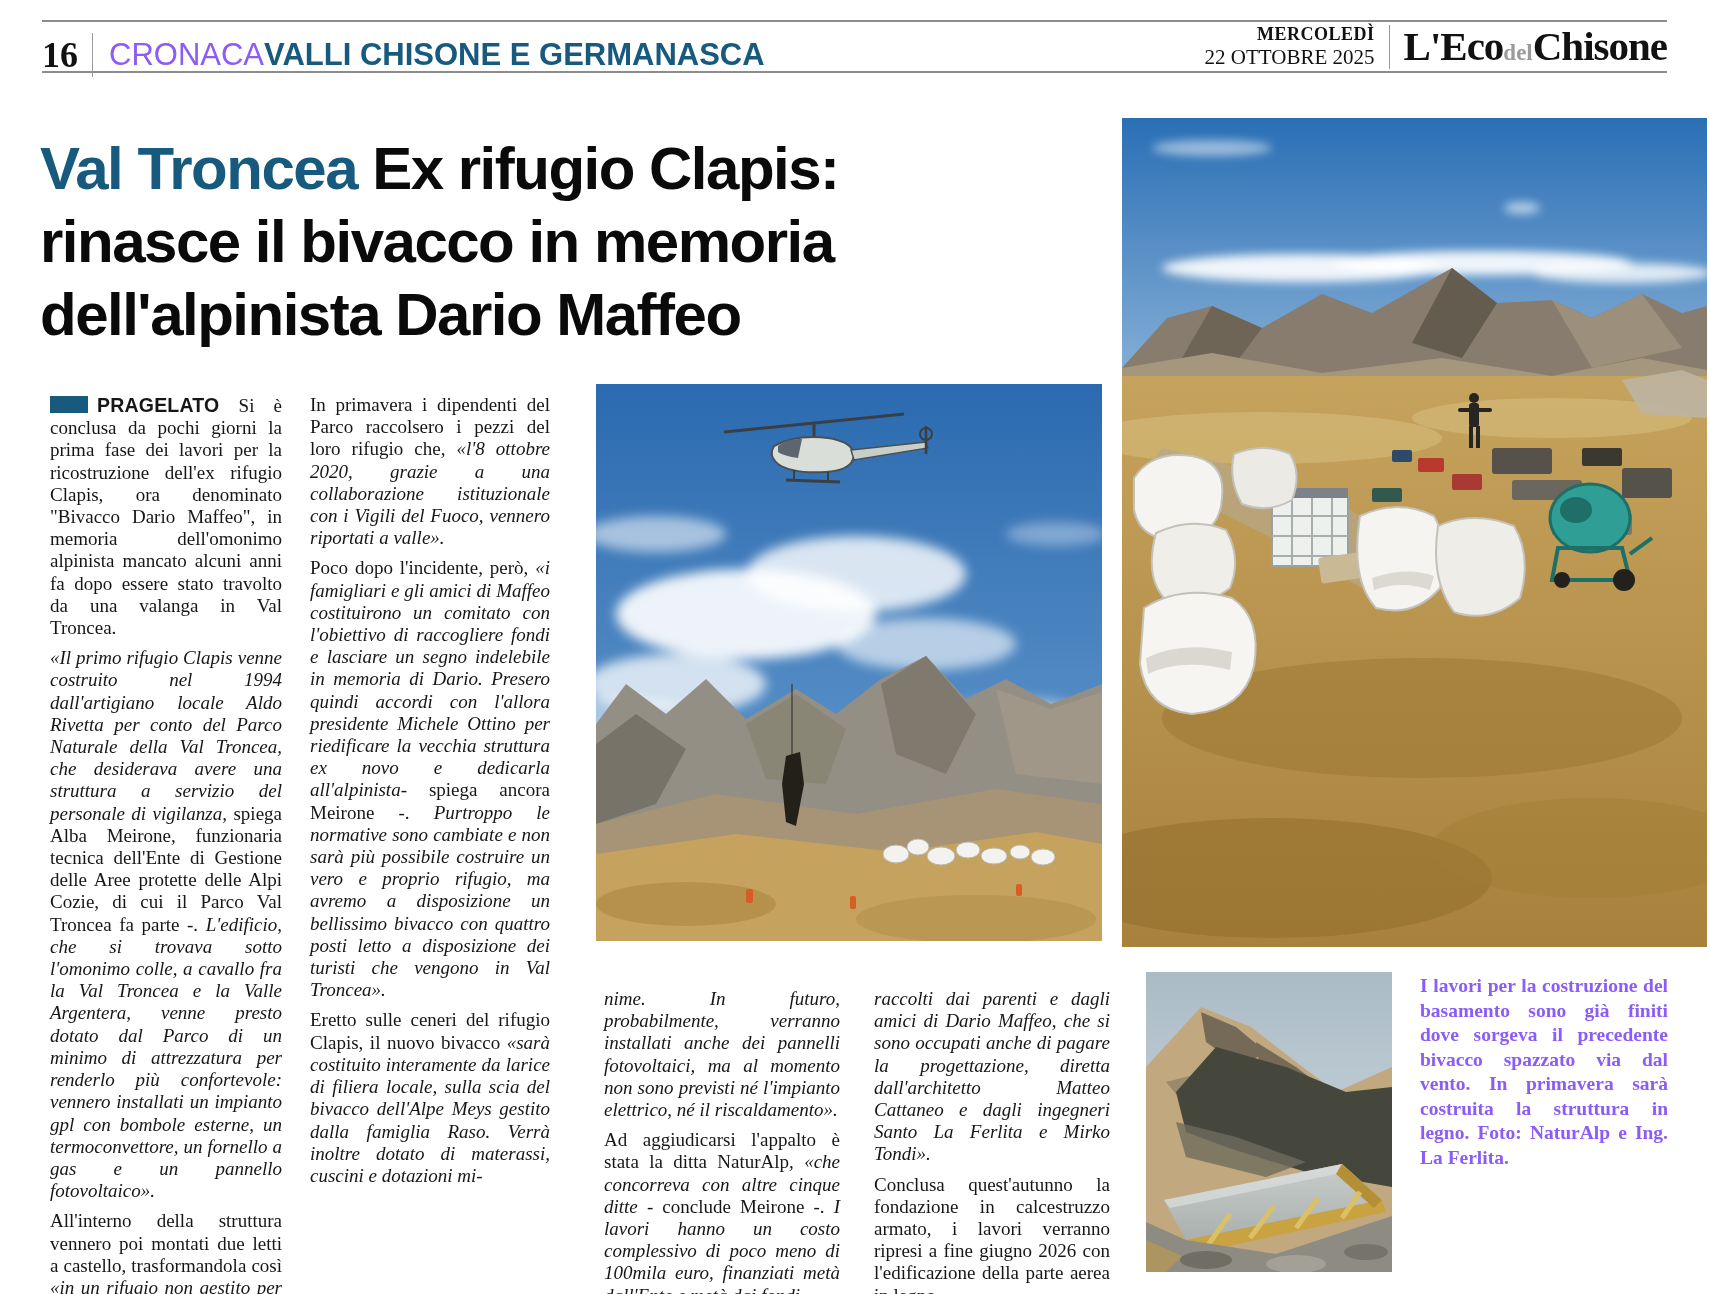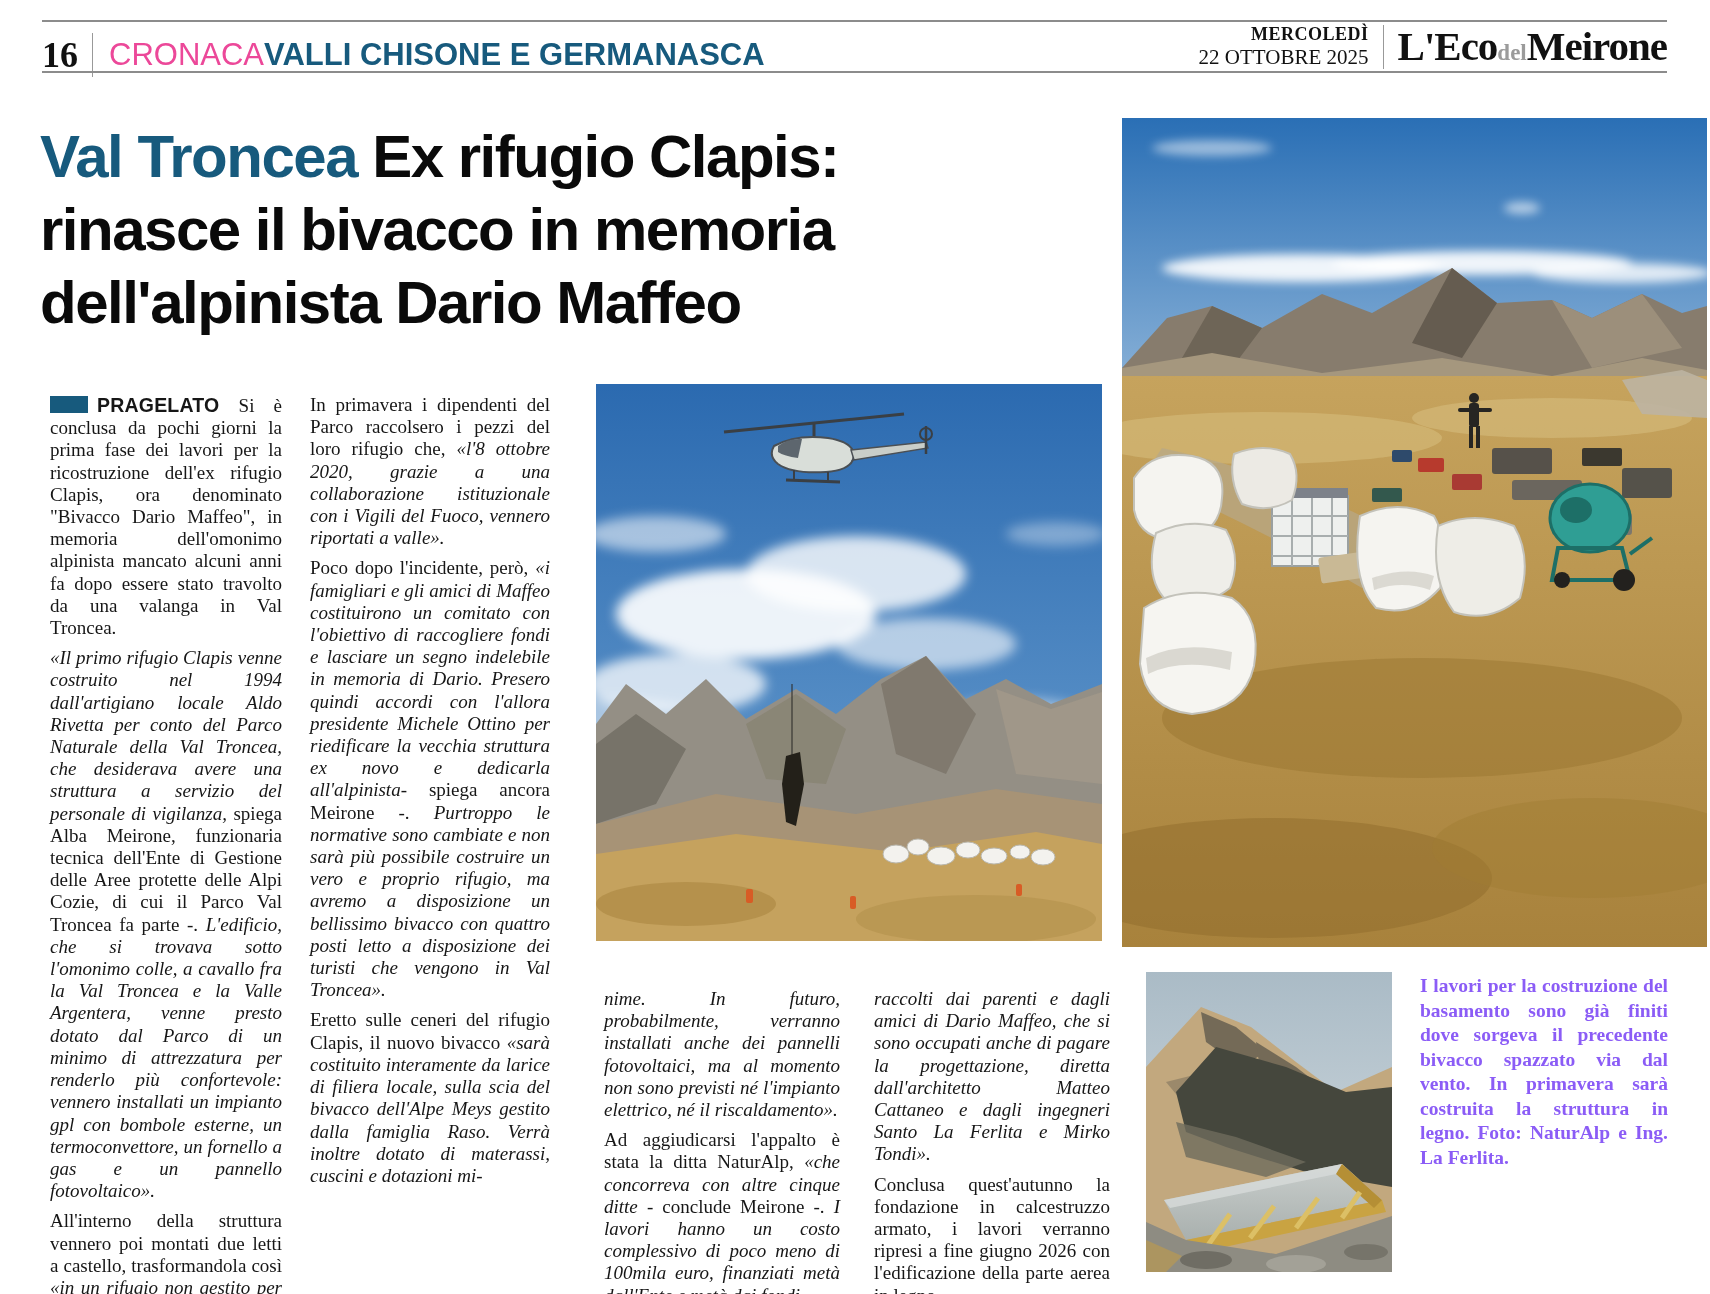--- a/index.html
+++ b/index.html
@@ -14,32 +14,32 @@
        font-family:"Liberation Serif",serif;color:var(--ink);}
 
   
   .rule{position:absolute;left:42px;width:1625px;height:2px;background:var(--rule);}
   .rule.top{top:20px;}
   .rule.bot{top:71px;}
   .header-row{position:absolute;left:42px;top:22px;width:1625px;height:49px;}
   .header-left{position:absolute;left:0;top:0;height:65px;display:flex;align-items:center;}
   .pagenum{font-family:"Liberation Serif",serif;font-weight:700;font-size:36px;line-height:1;}
   .vdiv{width:1px;height:44px;background:#999;margin:0 16px 0 14px;}
-  .section{font-family:"Liberation Sans",sans-serif;font-size:31px;font-weight:400;color:#ec4899;letter-spacing:0;}
+  .section{font-family:"Liberation Sans",sans-serif;font-size:31px;font-weight:400;color:#8b5cf6;letter-spacing:0;}
   .subsection{font-family:"Liberation Sans",sans-serif;font-size:31px;font-weight:800;color:var(--teal);margin-left:0;letter-spacing:0;}
   .header-right{position:absolute;right:0;top:0;height:49px;display:flex;align-items:center;}
   .dateblock{text-align:right;font-family:"Liberation Serif",serif;line-height:1.15;}
   .dateblock .d1{font-weight:700;font-size:18px;letter-spacing:.5px;}
   .dateblock .d2{font-weight:400;font-size:21px;}
   .vdiv2{width:1px;height:44px;background:#999;margin:0 14px;}
   .masthead{font-family:"Liberation Serif",serif;font-weight:700;font-size:41px;line-height:1;letter-spacing:-1px;white-space:nowrap;}
   .masthead .m2{font-size:23px;color:var(--gray-del);letter-spacing:0;}
 
   
-  .headline{position:absolute;left:40px;top:120px;width:1000px;
+  .headline{position:absolute;left:40px;top:132px;width:1000px;
     font-family:"Liberation Sans",sans-serif;font-weight:800;
     font-size:60px;line-height:73px;letter-spacing:-1.5px;color:#0a0a0a;}
   .headline .kicker{color:var(--teal);}
 
   
   .col{position:absolute;text-align:justify;font-size:19px;line-height:22.2px;color:#161616;}
   .col p{margin:8px;}
   .run-italic{font-style:italic;}
   .run-roman{font-style:normal;}
   .run-lead{font-family:"Liberation Sans",sans-serif;font-weight:800;font-size:19.5px;letter-spacing:.2px;}
@@ -73,21 +73,21 @@
     <span class="vdiv"></span>
     <span class="section">CRONACA</span>
     <span class="subsection">VALLI CHISONE E GERMANASCA</span>
   </div>
   <div class="header-right">
     <div class="dateblock">
       <div class="d1">MERCOLEDÌ</div>
       <div class="d2">22 OTTOBRE 2025</div>
     </div>
     <span class="vdiv2"></span>
-    <div class="masthead"><span class="m1">L'Eco</span><span class="m2">del</span><span class="m3">Meirone</span></div>
+    <div class="masthead"><span class="m1">L'Eco</span><span class="m2">del</span><span class="m3">Chisone</span></div>
   </div>
 </div>
 <div class="rule bot"></div>
 
 <h1 class="headline"><span class="kicker">Val Troncea</span><span> Ex rifugio Clapis:</span><br>
   <span>rinasce il bivacco in memoria</span><br>
   <span>dell'alpinista Dario Maffeo</span>
 </h1>
 
 <div id="col1" class="col">

